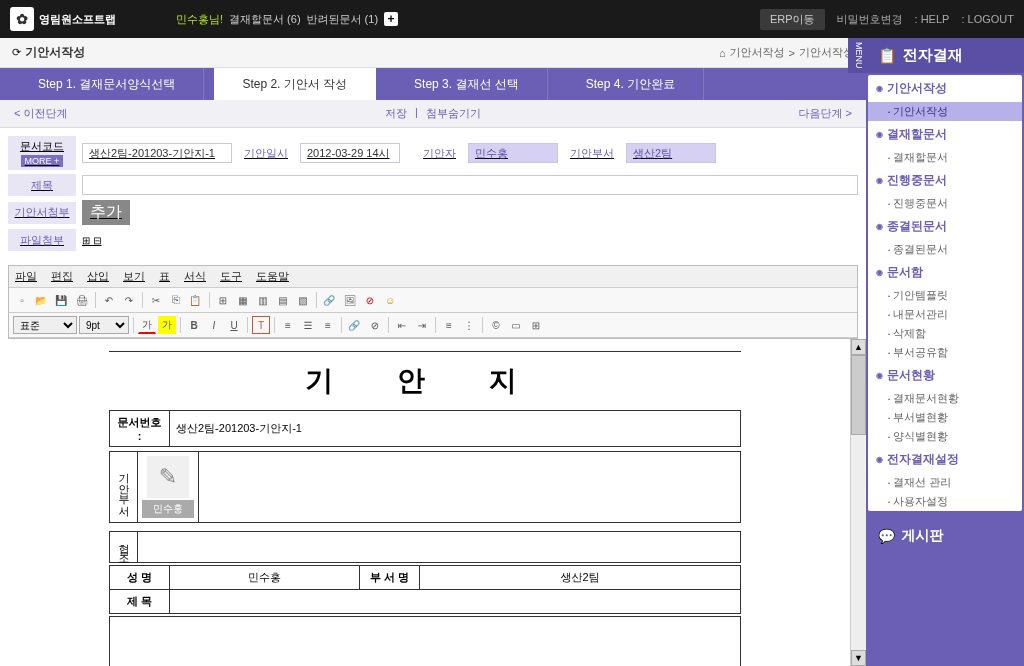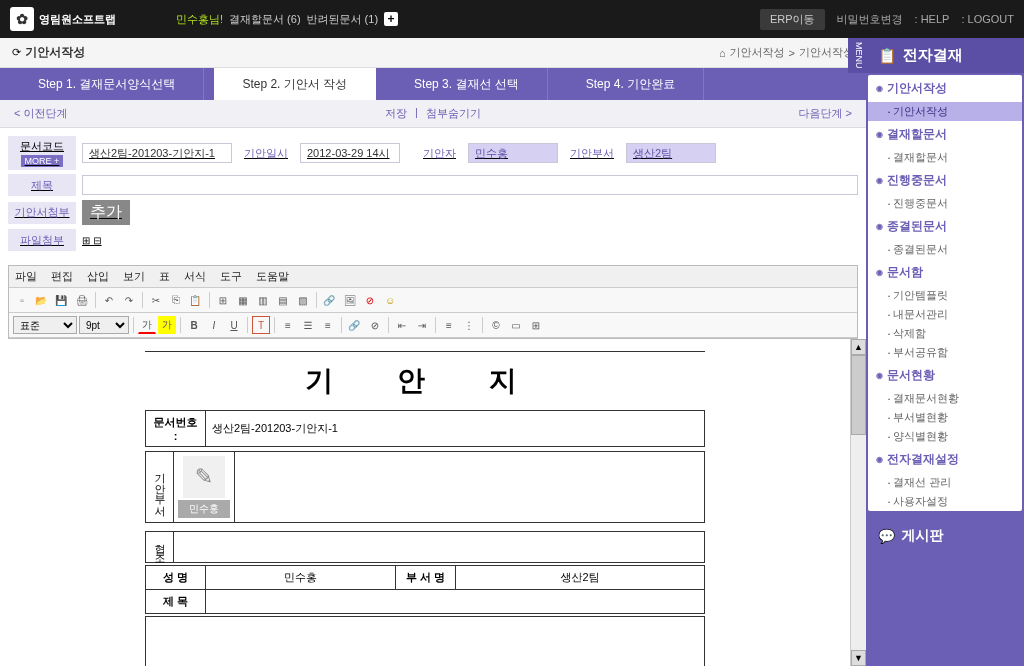--- a/index.html
+++ b/index.html
@@ -44,30 +44,30 @@
     .form-label-more { background: #7a6fc5; color:#fff; font-size:9px; padding: 1px 4px; border-radius:0; margin-top:1px;}
     .form-label-wrap { display:flex; flex-direction:column; align-items:center; background:#e8e5f5; width:68px; padding: 3px 0; }
     .form-input { border: 1px solid #c8c8d8; padding: 3px 6px; font-size: 11px; height: 20px; color: #333; background: #fff; }
     .form-input.hl { background: #d6d0f2; color: #5a4fa5; }
     .form-label2 { color: #6b5fb5; padding: 0 6px; width: 56px; text-align: right; }
     .add-btn { background: #888; color: #fff; padding: 2px 8px; font-size: 16px; cursor: pointer; }
     .full-input { flex: 1; }
     
     
     .editor-area { border: 1px solid #bbb; margin: 2px 8px 0; }
-    .editor-menu { background: #f0f0f0; border-bottom: 1px solid #ccc; padding: 3px 6px; display: flex; gap: 14px; font-size: 11px; }
+    .editor-menu { background: #f0f0f0; border-bottom: 1px solid #ccc; padding: 3px 6px; display: flex; gap: 14px; font-size: 11px; text-decoration: underline; }
     .editor-menu span { cursor: pointer; color: #222; }
     .editor-toolbar { background: #f8f8f8; border-bottom: 1px solid #ccc; padding: 3px 4px; display: flex; gap: 2px; align-items: center; flex-wrap: wrap; }
     .tb-btn { width: 18px; height: 18px; border: 1px solid transparent; display: flex; align-items: center; justify-content: center; font-size: 10px; cursor: pointer; color: #555; }
     .tb-sep { width: 1px; height: 16px; background: #ccc; margin: 0 2px; }
     .tb-select { border: 1px solid #aaa; font-size: 10px; height: 18px; padding: 0 2px; }
     
     
     .doc-scroll { flex: 1; overflow-y: auto; display: flex; justify-content: center; background: #fff; padding: 2px 0; }
-    .doc-page { width: 560px; }
+    .doc-page { width: 632px; }
     .doc-title { font-size: 28px; letter-spacing: 28px; text-align: center; font-weight: bold; padding: 10px 0; }
     .doc-table { border-collapse: collapse; width: 100%; }
     .doc-table td, .doc-table th { border: 1px solid #333; padding: 4px 6px; font-size: 11px; }
     .doc-label-cell { background: #fff; width: 60px; text-align: center; font-weight: bold; }
     .vert-text { writing-mode: vertical-rl; text-orientation: upright; width: 20px; background: #fff; text-align: center; font-size: 11px; }
     .person-box { width: 60px; text-align: center; padding: 4px; }
     .pencil-icon { width: 42px; height: 42px; background: #f0f0f0; display: flex; align-items: center; justify-content: center; margin: 0 auto; font-size: 22px; color: #888; }
     .person-name { background: #aaa; color: #fff; font-size: 10px; padding: 2px 0; margin-top: 2px; }
     
     

